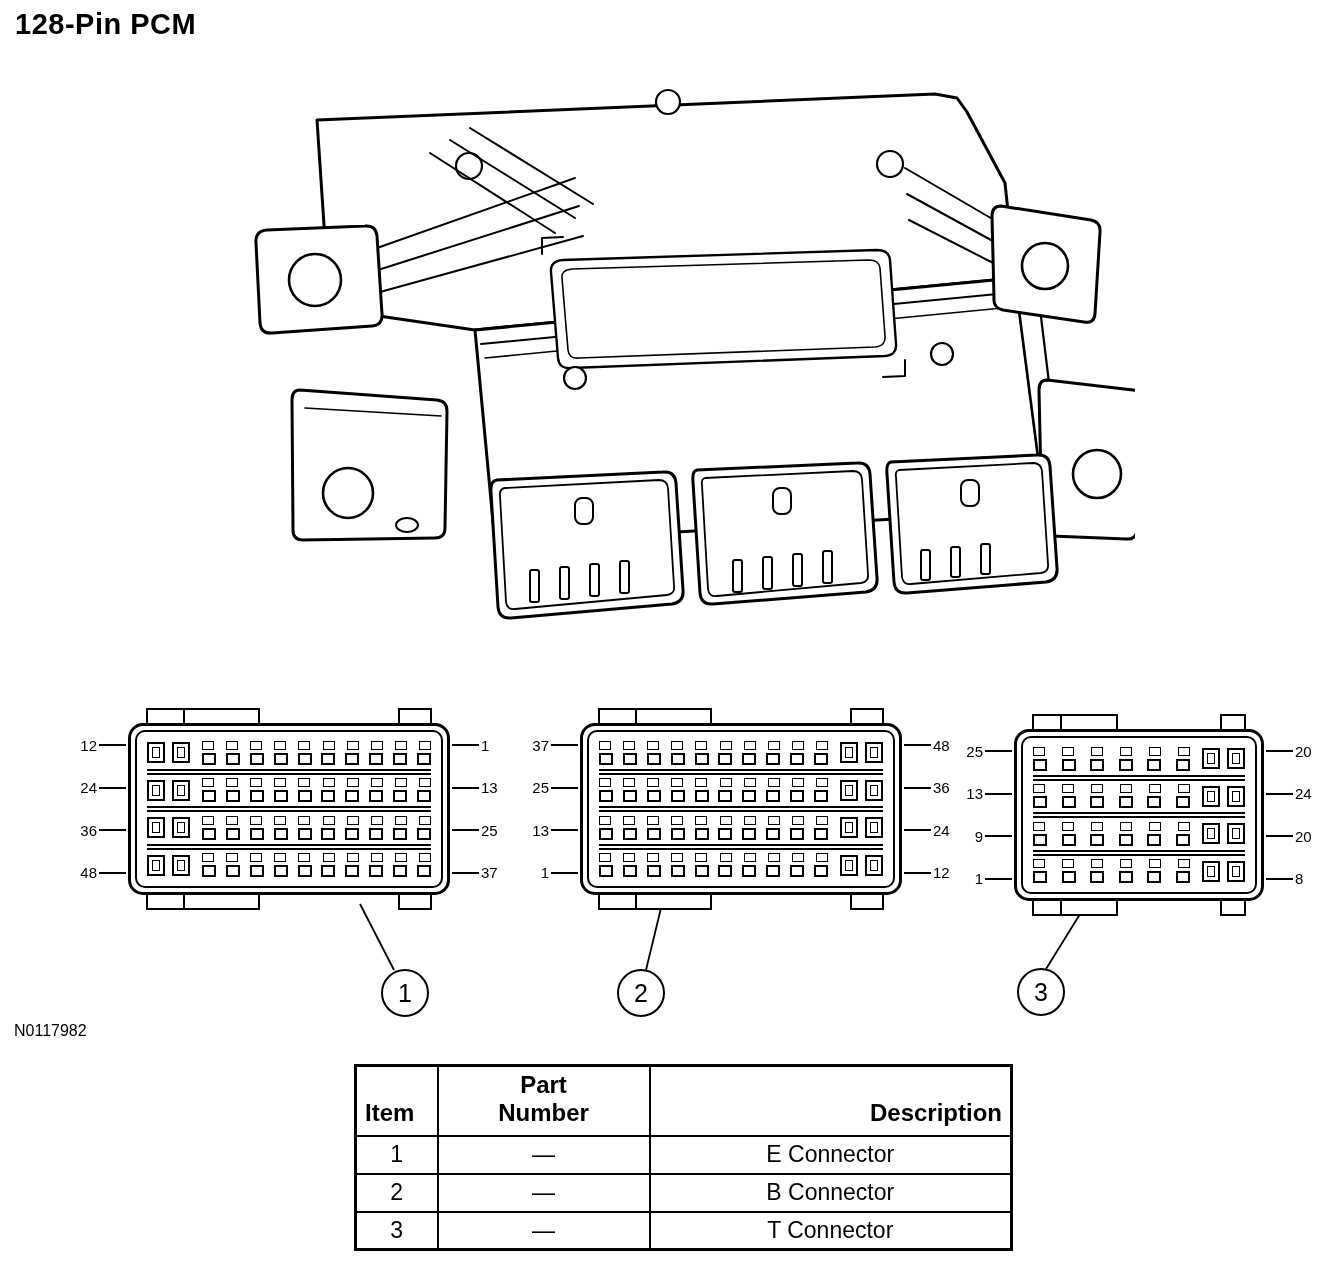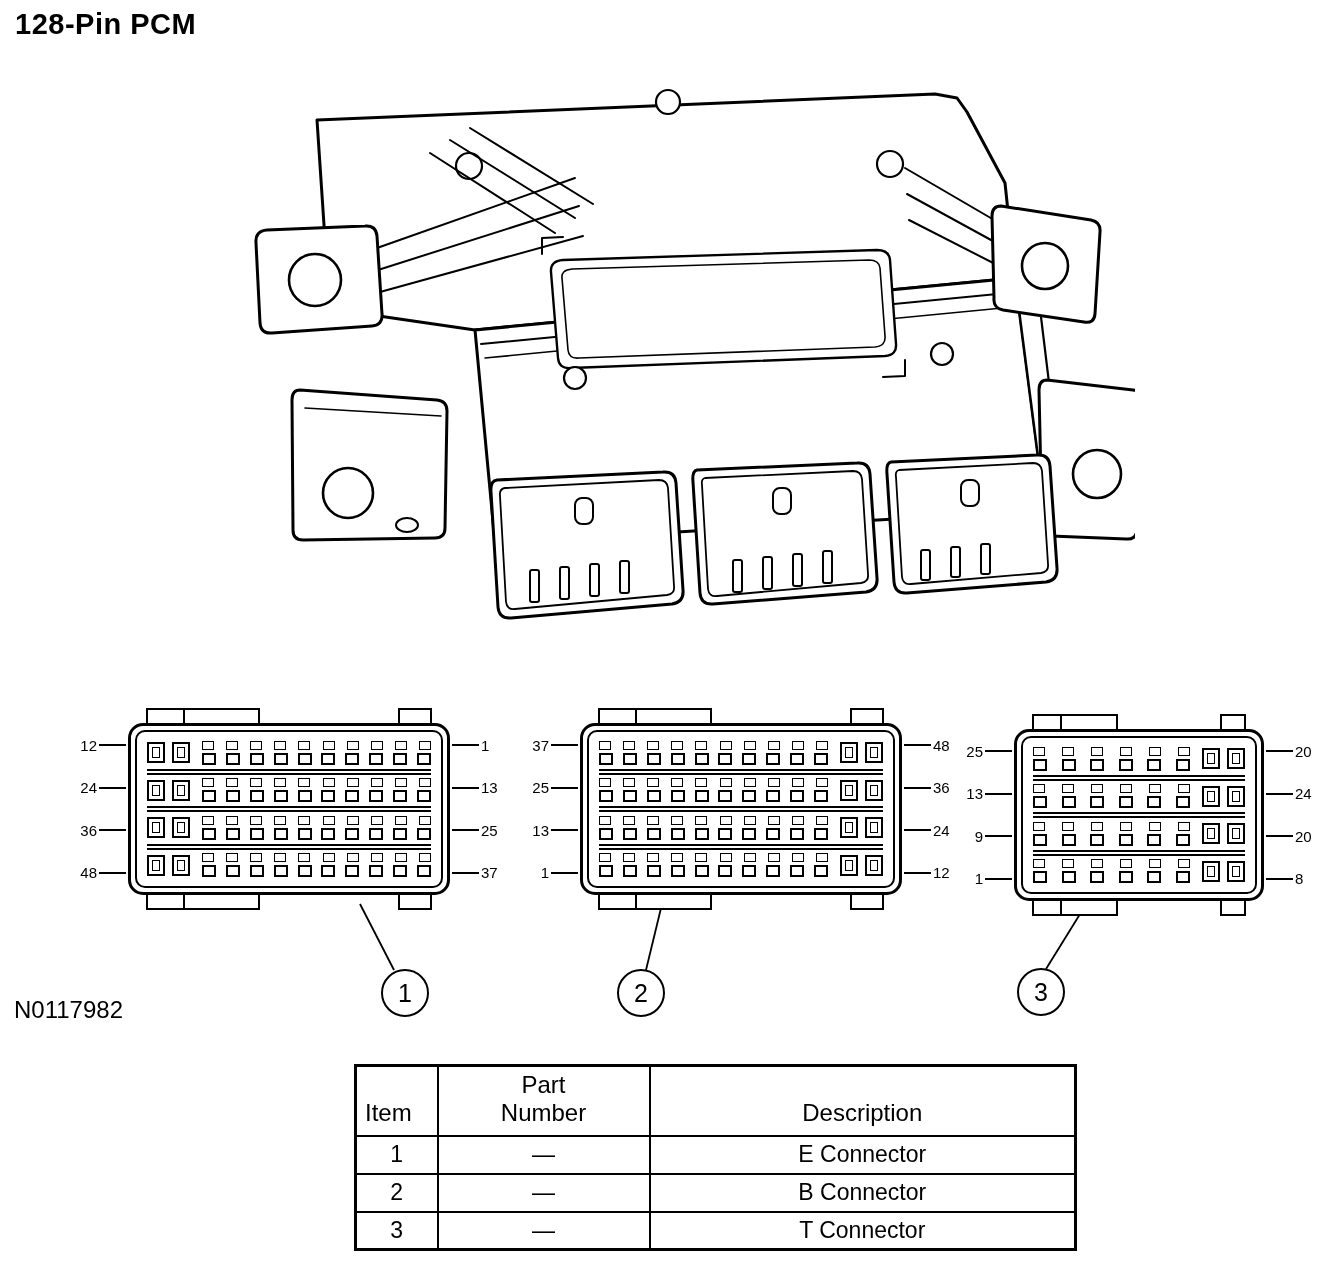--- a/index.html
+++ b/index.html
@@ -39,28 +39,28 @@
   .bigcell::after{content:"";position:absolute;inset:3px;border:1.5px solid #000;}
   .smallgrid{flex:1;display:flex;flex-direction:column;gap:3px;}
   .srow{display:flex;justify-content:space-between;}
   .scell{box-sizing:border-box;border:1.8px solid #000;background:#fff;}
   .st{width:12px;height:9px;}
   .sb{width:14px;height:12px;border-width:2.2px;}
 
   .callout{position:absolute;width:44px;height:44px;border:2.5px solid #000;border-radius:50%;
            display:flex;align-items:center;justify-content:center;font-size:25px;background:#fff;}
 
-  .figure-ref{position:absolute;left:14px;top:996px;font-size:24px;}
+  .figure-ref{position:absolute;left:14px;top:1022px;font-size:16px;}
 
   table.legend{position:absolute;left:354px;top:1064px;border-collapse:collapse;background:#fff;border:3.5px solid #000;}
   table.legend th, table.legend td{border:2.5px solid #000;box-sizing:border-box;}
   th.c-item{width:82px;text-align:left;}
   th.c-part{width:212px;text-align:center;}
-  th.c-desc{width:426px;text-align:center;}
-  table.legend th{height:70px;vertical-align:bottom;font-size:24px;font-weight:normal;padding:0 8px 8px 8px;line-height:1.15;}
+  th.c-desc{width:362px;text-align:right;}
+  table.legend th{height:70px;vertical-align:bottom;font-size:24px;font-weight:bold;padding:0 8px 8px 8px;line-height:1.15;}
   table.legend td{height:38px;font-size:23px;padding:0 10px;}
   td.cell-item{text-align:center;}
   td.cell-part{text-align:center;}
   td.cell-desc{text-align:center;}
 </style>
 </head>
 <body>
 
 <div class="page">
 

